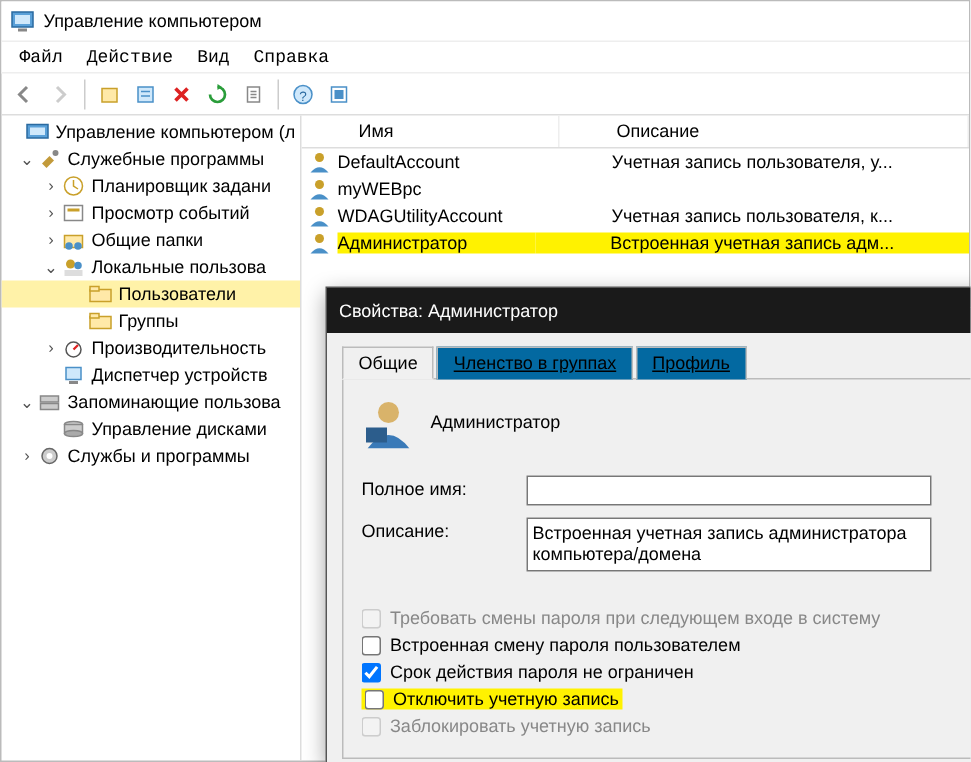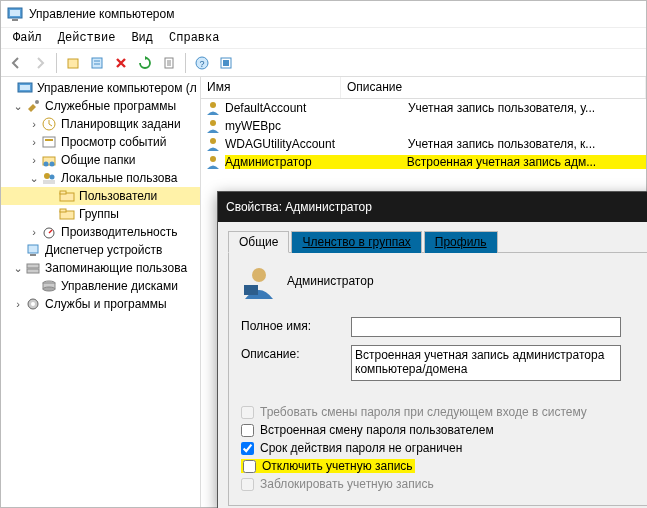--- a/index.html
+++ b/index.html
@@ -13,21 +13,21 @@
   .toolbar .tbtn { width:22px; height:22px; display:flex; align-items:center; justify-content:center; border:1px solid transparent; }
   .toolbar .sep { width:1px; height:20px; background:#ccc; margin:0 3px; }
   .body { flex:1; display:flex; min-height:0; }
   .tree { width:200px; border-right:1px solid #ddd; overflow:hidden; padding:2px 0; }
   .tree-node { display:flex; align-items:center; height:18px; white-space:nowrap; overflow:hidden; text-overflow:ellipsis; }
   .tree-node .twisty { width:14px; text-align:center; color:#555; font-size:11px; }
   .tree-node .ticon { width:16px; height:16px; margin-right:4px; flex:0 0 16px; }
   .tree-node.selected { background:#fff2a8; }
   .list { flex:1; position:relative; overflow:hidden; }
   .list-header { display:flex; height:22px; border-bottom:1px solid #ddd; }
-  .list-header div { padding:3px 6px; border-right:1px solid #eee; font-weight:400; }
+  .list-header div { padding:3px 6px; border-right:1px solid #eee; font-weight:400;margin-left:32px; }
   .col-name { width:140px; }
   .col-desc { flex:1; }
   .list-row { display:flex; height:18px; align-items:center; }
   .list-row .ricon { width:16px; height:16px; margin:0 4px; flex:0 0 16px; }
   .list-row .cell-name { width:132px; white-space:nowrap; overflow:hidden; text-overflow:ellipsis; }
   .list-row .cell-desc { flex:1; white-space:nowrap; overflow:hidden; text-overflow:ellipsis;text-align:center; }
   .list-row.highlight .cell-name, .list-row.highlight .cell-desc { background:#fff200; }
   
   .dialog { position:absolute; left:216px; top:190px; width:502px; height:318px; background:#f0f0f0; border:1px solid #555; box-shadow:0 4px 14px rgba(0,0,0,0.4); display:flex; flex-direction:column; }
   .dlg-title { height:30px; background:#1a1a1a; color:#fff; display:flex; align-items:center; padding:0 8px; font-size:12px; }
@@ -218,21 +218,21 @@
       <div class="tree-node" style="padding-left:26px">
         <span class="twisty">›</span>
         <span class="ticon">
             <svg width="16" height="16">
               <circle cx="8" cy="9" r="5" fill="#fff" stroke="#555"></circle>
               <path d="M8 9 L11 6" stroke="#d22" stroke-width="1.5"></path>
             </svg>
           </span>
         <span>Производительность</span>
       </div>
-      <div class="tree-node" style="padding-left:10px">
+      <div class="tree-node" style="padding-left:26px">
         <span class="twisty"></span>
         <span class="ticon">
             <svg width="16" height="16">
               <rect x="3" y="3" width="10" height="8" fill="#cfe8fb" stroke="#4a90c8"></rect>
               <rect x="5" y="12" width="6" height="2" fill="#888"></rect>
             </svg>
           </span>
         <span>Диспетчер устройств</span>
       </div>
       <div class="tree-node" style="padding-left:10px">

